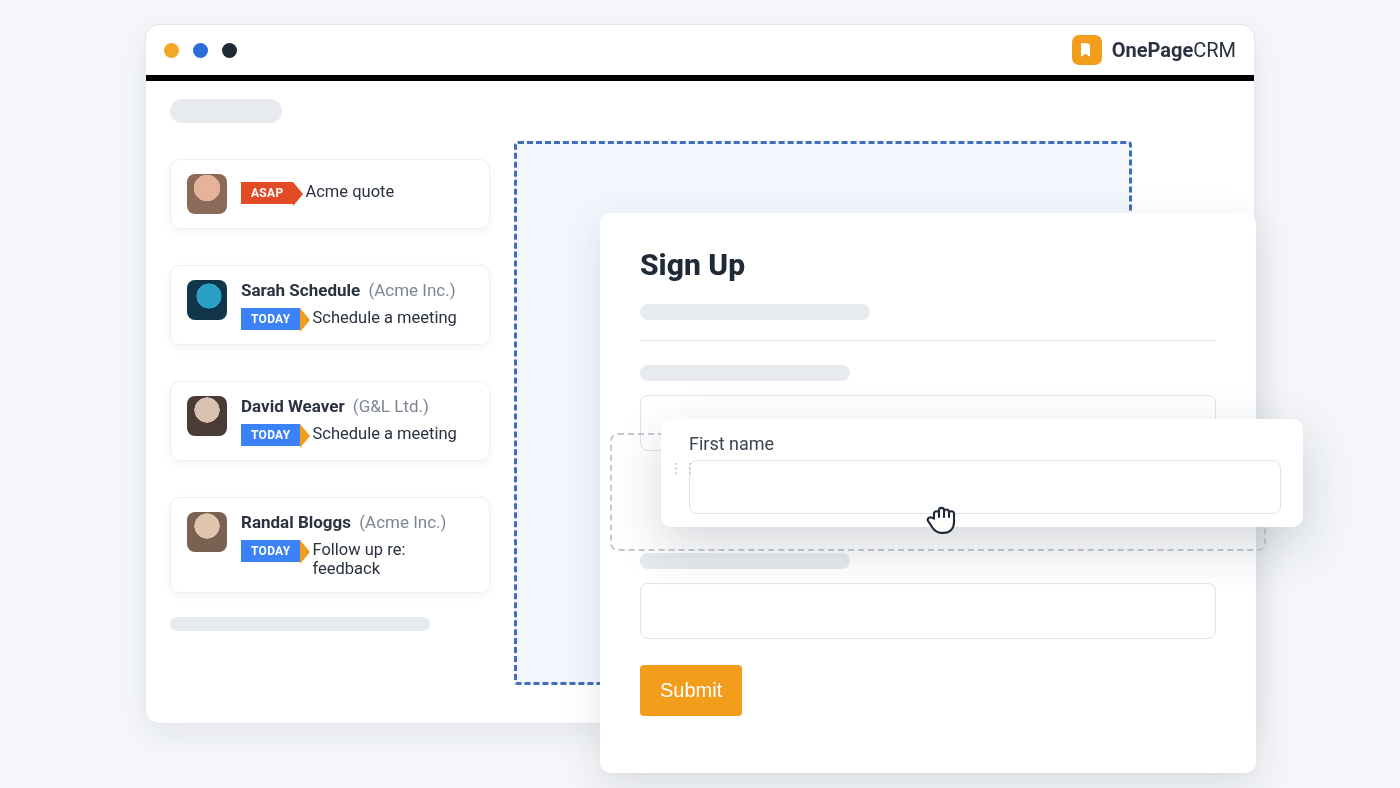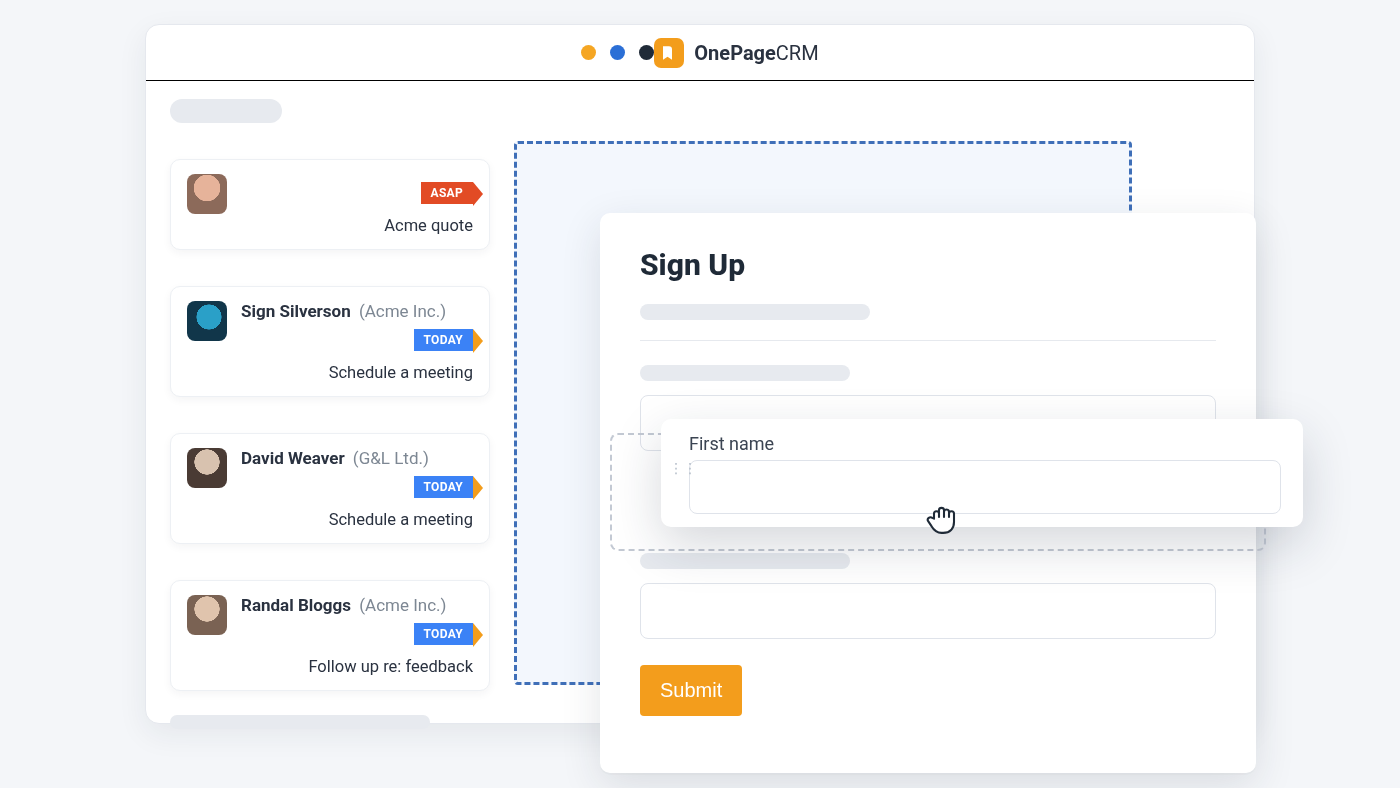--- a/index.html
+++ b/index.html
@@ -16,25 +16,25 @@
     background: #ffffff;
     border: 1px solid #e5e8ee;
     border-radius: 14px;
     width: 1110px;
     height: 700px;
     margin: 24px auto 0 auto;
     box-shadow: 0 10px 30px rgba(30,40,60,0.07);
   }
   .title-bar {
     height: 56px;
-    border-bottom: 1px solid #000000;
+    border-bottom: 6px solid #000000;
     display: flex;
     align-items: center;
     padding: 0 18px;
-    justify-content: center;
+    justify-content: space-between;
   }
   .traffic-lights { display: flex; gap: 14px; }
   .tl { width: 15px; height: 15px; border-radius: 50%; }
   .tl.orange { background: #f5a623; }
   .tl.blue   { background: #2b6fd6; }
   .tl.dark   { background: #1f2a37; }
 
   .brand { display:flex; align-items:center; gap:10px; }
   .brand-badge {
     width: 30px; height: 30px; border-radius: 7px;
@@ -62,21 +62,21 @@
   }
   .avatar { width: 40px; height:40px; border-radius:8px; background:#c5ccd6; flex:0 0 auto; position:relative; overflow:hidden; }
   .avatar.a1 { background: radial-gradient(circle at 50% 35%, #e6b39a 0 40%, #8c6a5a 41% 100%); }
   .avatar.a2 { background: radial-gradient(circle at 55% 40%, #2aa0c8 0 38%, #11364a 39% 100%); }
   .avatar.a3 { background: radial-gradient(circle at 50% 35%, #d8c2af 0 38%, #4a3b34 39% 100%); }
   .avatar.a4 { background: radial-gradient(circle at 50% 35%, #e0c4ad 0 38%, #7a6253 39% 100%); }
   .contact-body { flex: 1; }
   .cc-line1 { font-size:17px; color:#2a3240; }
   .cc-name { font-weight:700; }
   .cc-company { color:#7d8793; font-weight:400; margin-left:4px; }
-  .cc-line2 { display:flex; align-items:flex-end; gap:12px; margin-top:8px;flex-direction:column; }
+  .cc-line2 { display:flex; align-items:flex-start; gap:12px; margin-top:8px; }
 
   .flag {
     position:relative;
     padding: 4px 10px 4px 10px;
     color:#fff; font-weight:700; font-size:12px; letter-spacing:.3px;
     text-transform: uppercase;
   }
   .flag::after {
     content:""; position:absolute; right:-10px; top:0; bottom:0; width:0;
     border-top:12px solid transparent;
@@ -207,21 +207,21 @@
             <span class="flag red">ASAP</span>
             <span class="cc-task">Acme quote</span>
           </div>
         </div>
       </div>
 
       <div class="contact-card">
         <div class="avatar a2"></div>
         <div class="contact-body">
           <div class="cc-line1">
-            <span class="cc-name">Sign Silverson</span>
+            <span class="cc-name">Sarah Schedule</span>
             <span class="cc-company">(Acme Inc.)</span>
           </div>
           <div class="cc-line2">
             <span class="flag orange">TODAY</span>
             <span class="cc-task">Schedule a meeting</span>
           </div>
         </div>
       </div>
 
       <div class="contact-card">

